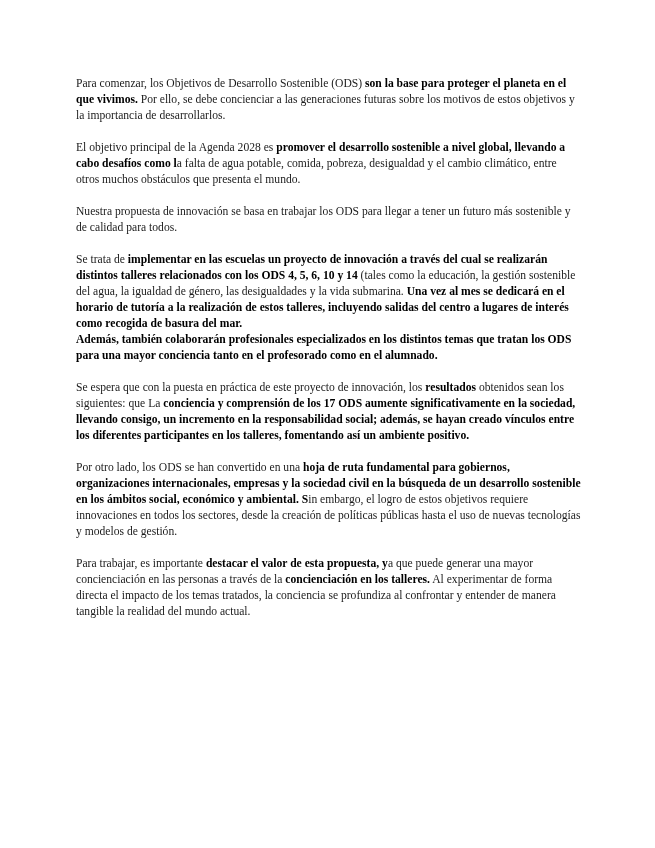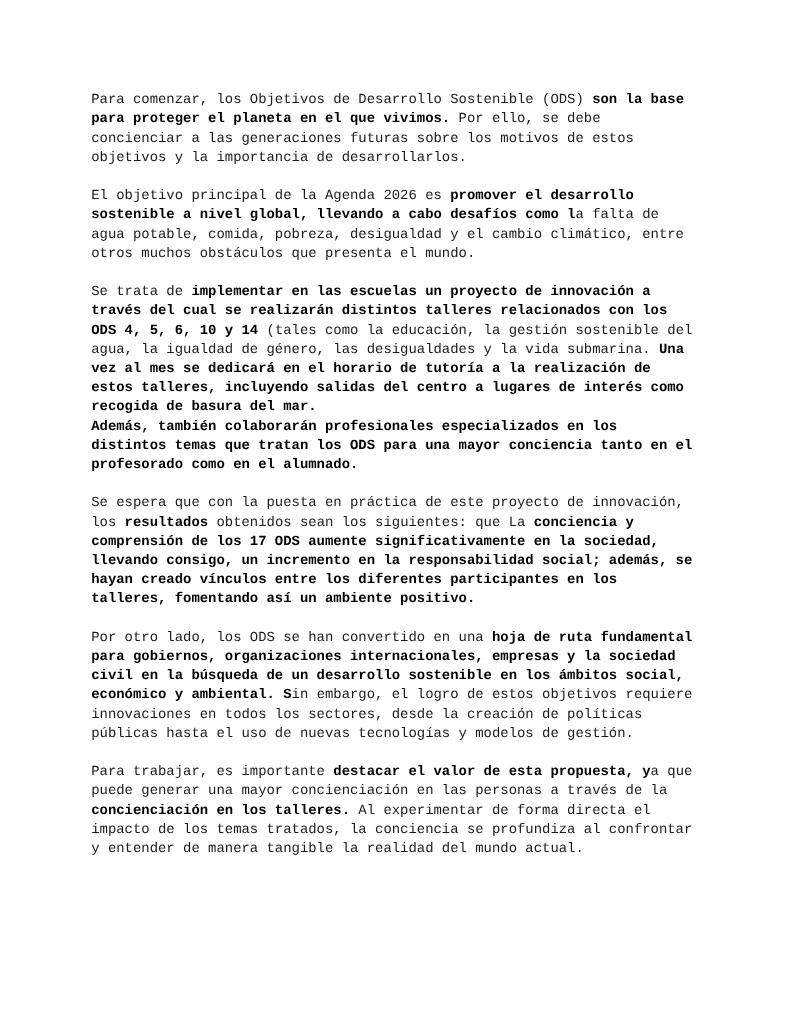--- a/index.html
+++ b/index.html
@@ -2,37 +2,40 @@
 <html><head>
 <meta charset="utf-8">
 <style>
   html, body { margin: 0; padding: 0; background: #ffffff; }
   body { width: 655px; height: 848px; position: relative; overflow: hidden; }
   .page {
     position: absolute;
     left: 76px;
     top: 76px;
     width: 506px;
-    font-family: Liberation Mono, monospace;
+    font-family: Liberation Serif, serif;
     font-size: 11.6px;
     line-height: 16px;
     color: #1a1a1a;
   }
   .para { margin: 0 0 16px 0; }
   .para b { font-weight: bold; color: #000; }
 </style>
 </head>
 <body>
 
 <div class="page">
   <p class="para">
     <span>Para comenzar, los Objetivos de Desarrollo Sostenible (ODS) </span><b>son la base para proteger el planeta en el que vivimos.</b><span> Por ello, se debe concienciar a las generaciones futuras sobre los motivos de estos objetivos y la importancia de desarrollarlos.</span>
   </p>
   <p class="para">
-    <span>El objetivo principal de la Agenda 2026 es </span><b>promover el desarrollo sostenible a nivel global, llevando a cabo desafíos como l</b><span>a falta de agua potable, comida, pobreza, desigualdad y el cambio climático, entre otros muchos obstáculos que presenta el mundo.</span>
+    <span>El objetivo principal de la Agenda 2028 es </span><b>promover el desarrollo sostenible a nivel global, llevando a cabo desafíos como l</b><span>a falta de agua potable, comida, pobreza, desigualdad y el cambio climático, entre otros muchos obstáculos que presenta el mundo.</span>
+  </p>
+  <p class="para">
+    <span>Nuestra propuesta de innovación se basa en trabajar los ODS para llegar a tener un futuro más sostenible y de calidad para todos.</span>
   </p>
   <p class="para">
     <span>Se trata de </span><b>implementar en las escuelas un proyecto  de innovación a través del cual se realizarán distintos talleres relacionados con los ODS 4, 5, 6, 10 y 14</b><span> (tales como la educación, la gestión sostenible del agua, la igualdad de género, las desigualdades y la vida submarina. </span><b>Una vez al mes se dedicará en el horario de tutoría a la realización de estos talleres, incluyendo salidas del centro a lugares de interés como recogida de basura del mar.</b><br><b>Además, también colaborarán profesionales especializados en los distintos temas que tratan los ODS para una mayor conciencia tanto en el profesorado como en el alumnado.</b>
   </p>
   <p class="para">
     <span>Se espera que con la puesta en práctica de este proyecto de innovación, los </span><b>resultados</b><span> obtenidos sean los siguientes: que La </span><b>conciencia y comprensión de los 17 ODS aumente significativamente en la sociedad, llevando consigo, un incremento en la responsabilidad social; además, se hayan creado vínculos entre los diferentes participantes en los talleres, fomentando así un ambiente positivo.</b>
   </p>
   <p class="para">
     <span>Por otro lado, los ODS se han convertido en una </span><b>hoja de ruta fundamental para gobiernos, organizaciones internacionales, empresas y la sociedad civil en la búsqueda de un desarrollo sostenible en los ámbitos social, económico y ambiental. S</b><span>in embargo, el logro de estos objetivos requiere innovaciones en todos los sectores, desde la creación de políticas públicas hasta el uso de nuevas tecnologías y modelos de gestión.</span>
   </p>

